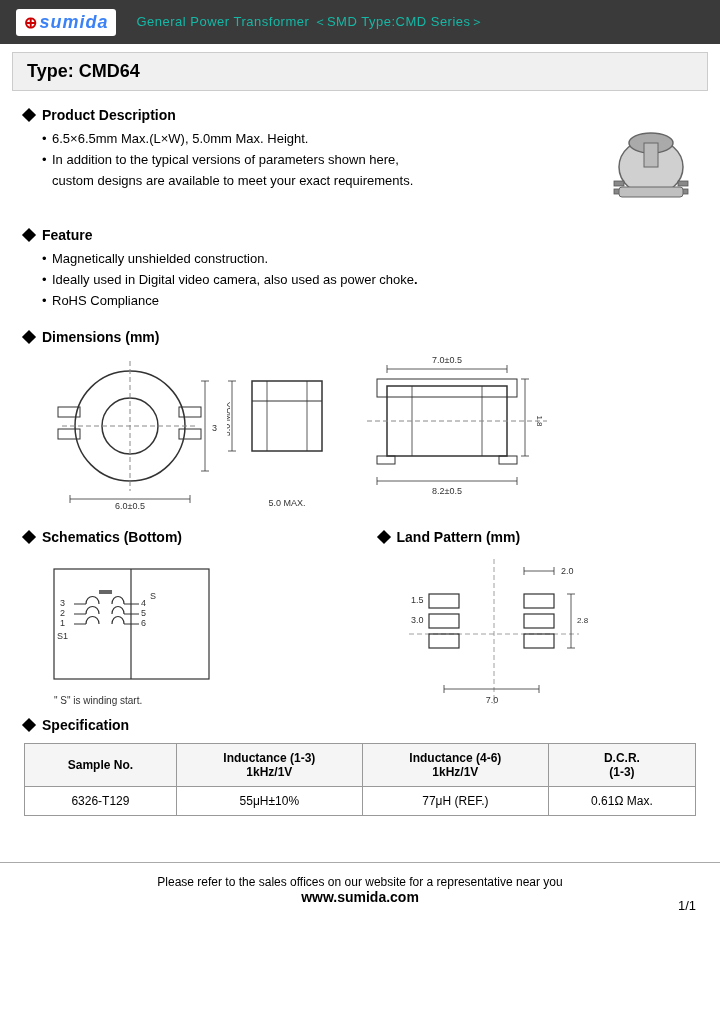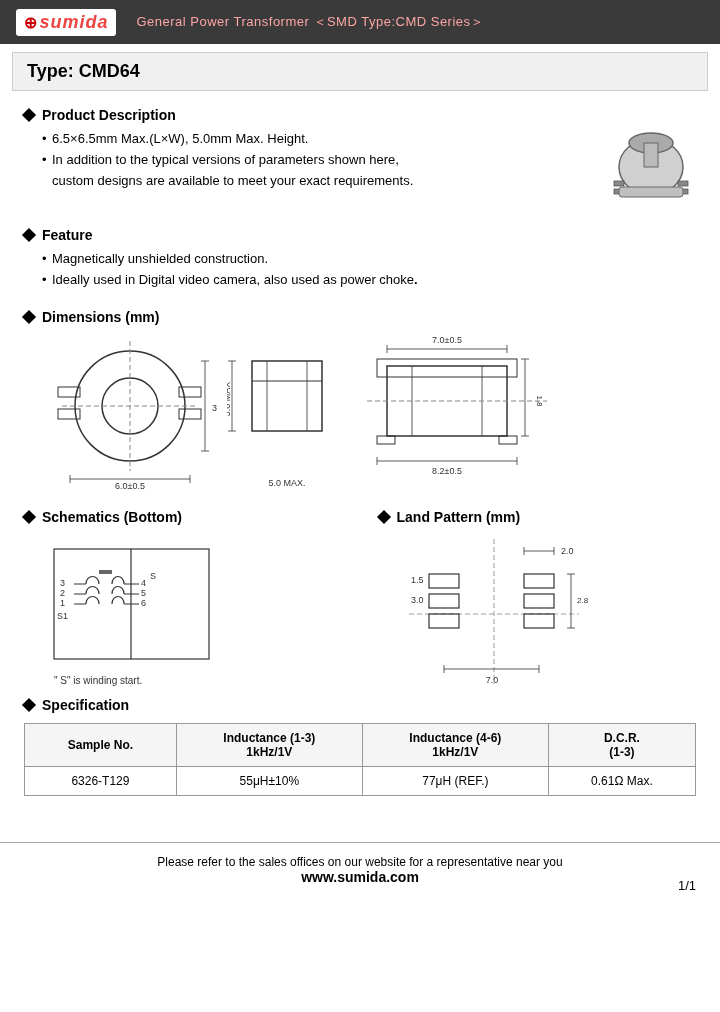--- a/index.html
+++ b/index.html
@@ -30,26 +30,26 @@
     }
     .logo-symbol {
       font-size: 16px;
       font-weight: bold;
       color: #cc0000;
       margin-right: 2px;
     }
     .logo-text {
       font-size: 18px;
       font-weight: bold;
-      color: #ef4444;
+      color: #3b82f6;
       font-style: italic;
       letter-spacing: 1px;
     }
     .header-title {
-      color: #fca5a5;
+      color: #14b8a6;
       font-size: 13px;
       letter-spacing: 0.5px;
     }
 
     
     .type-bar {
       background: #f0f0f0;
       border: 1px solid #ccc;
       margin: 8px 12px;
       padding: 8px 14px;
@@ -238,20 +238,21 @@
 
   <div class="section">
     <div class="section-header">
       <div class="diamond"></div>
       <span class="section-title">Feature</span>
     </div>
     <div class="section-body">
       <ul>
         <li>Magnetically unshielded construction.</li>
         <li>Ideally used in Digital video camera, also used as power choke<b>.</b></li>
+        <li>RoHS Compliance</li>
       </ul>
     </div>
   </div>
 
   <div class="section">
     <div class="section-header">
       <div class="diamond"></div>
       <span class="section-title">Dimensions (mm)</span>
     </div>
 

